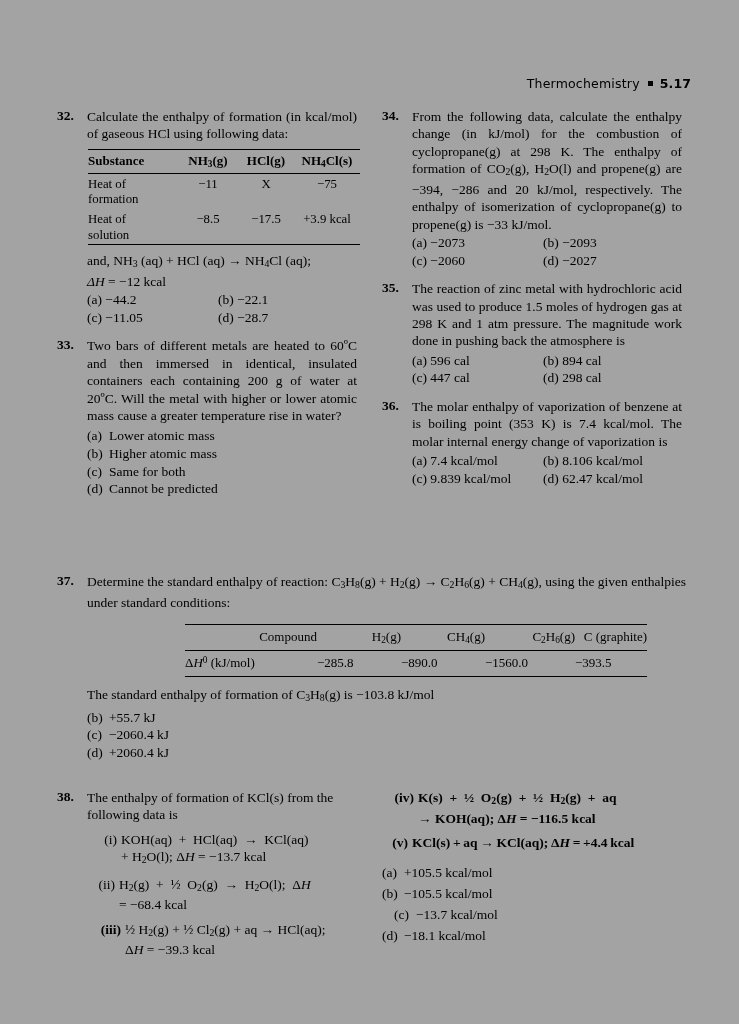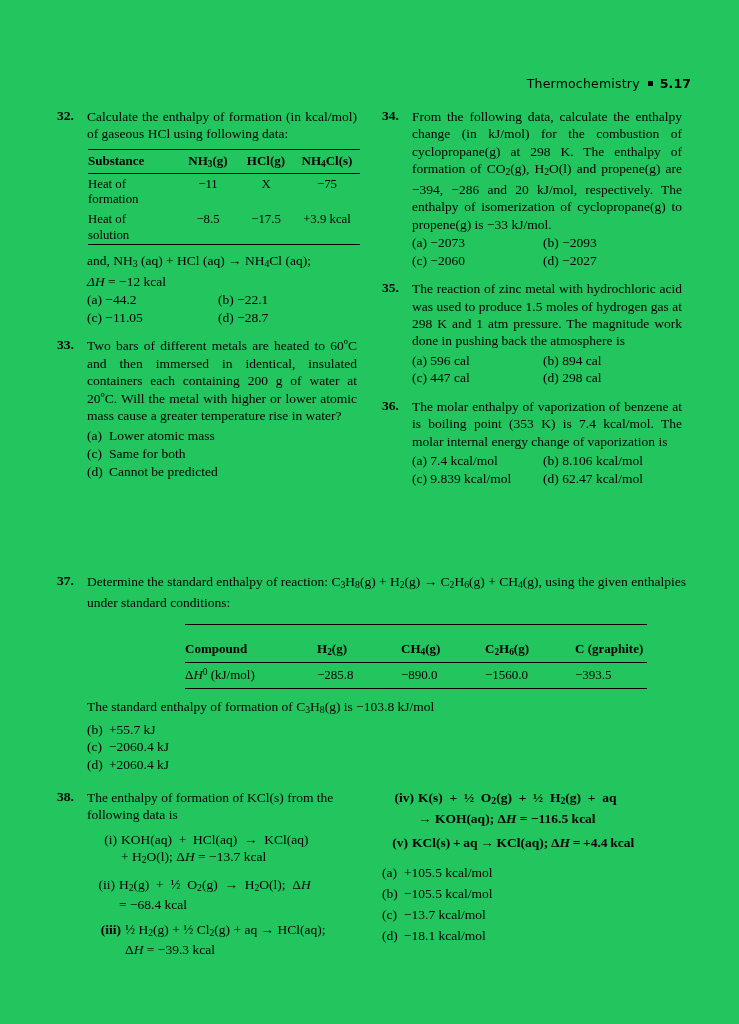--- a/index.html
+++ b/index.html
@@ -12,21 +12,21 @@
     height: 1024px;
     position: relative;
     font-family: "Liberation Serif", "DejaVu Serif", serif;
     color: #000000;
     overflow: hidden;
   }
   .page {
     position: absolute;
     left: 0; top: 0;
     width: 739px; height: 1024px;
-    background: #22c55e;
+    background: #a3a3a3;
   }
 
   
   .runhead {
     position: absolute;
     right: 48px;
     top: 76px;
     font-family: "DejaVu Sans", "Liberation Sans", sans-serif;
     font-size: 12.5px;
     font-weight: 700;
@@ -134,21 +134,21 @@
   .wide {
     position: absolute;
     left: 57px;
     width: 632px;
   }
   .tbl37 {
     width: 462px;
     margin-left: 98px;
     font-size: 13px;
   }
-  .tbl37 th { font-weight: 700; padding: 16px 0 5px 0; }
+  .tbl37 th { font-weight: 400; padding: 4px 0 5px 0; text-align: right; }
   .tbl37 td { padding: 4px 0 5px 0; }
   .tbl37 .k0 { width: 132px; }
   .tbl37 .k1 { width: 84px; }
   .tbl37 .k2 { width: 84px; }
   .tbl37 .k3 { width: 90px; margin-top: 48px; }
   .tbl37 .k4 { width: 72px; }
 
   sub { font-size: 72%; vertical-align: -0.22em; }
   sup { font-size: 72%; vertical-align: 0.42em; }
   .ital { font-style: italic; }
@@ -234,20 +234,21 @@
             <span class="ob"><span>(d)</span> <span>−28.7</span></span>
           </div>
         </div>
       </div>
 
       <div class="q" style="margin-top:2px;">
         <span class="qnum">33.</span>
         <div class="qtext">Two bars of different metals are heated to 60ºC and then immersed in identical, insulated containers each containing 200 g of water at 20ºC. Will the metal with higher or lower atomic mass cause a greater temperature rise in water?</div>
         <div class="opts1" style="margin-top:3px;">
           <div class="optrow1"><span class="lab">(a)</span><span>Lower atomic mass</span></div>
+          <div class="optrow1"><span class="lab">(b)</span><span>Higher atomic mass</span></div>
           <div class="optrow1"><span class="lab">(c)</span><span>Same for both</span></div>
           <div class="optrow1"><span class="lab">(d)</span><span>Cannot be predicted</span></div>
         </div>
       </div>
 
     </div>
 
     <div class="col col-right">
 
       <div class="q">
@@ -366,19 +367,19 @@
         </div>
         <div class="rom r-v" style="margin-bottom:11px;">
           <span class="rl">(v)</span>
           <span>KCl(s) + aq → KCl(aq); Δ<span class="ital">H</span> = +4.4 kcal</span>
         </div>
       </div>
 
       <div class="opts1" style="margin-top:1px; padding-left:0;">
         <div class="optrow1" style="line-height:21px;"><span class="lab">(a)</span><span>+105.5 kcal/mol</span></div>
         <div class="optrow1" style="line-height:21px;"><span class="lab">(b)</span><span>−105.5 kcal/mol</span></div>
-        <div class="optrow1" style="line-height:21px;"><span class="lab">(c)</span><span>−13.7 kcal/mol</span></div>
+        <div class="optrow1" style="line-height:21px;margin-left:12px;"><span class="lab">(c)</span><span>−13.7 kcal/mol</span></div>
         <div class="optrow1" style="line-height:21px;"><span class="lab">(d)</span><span>−18.1 kcal/mol</span></div>
       </div>
     </div>
   </div>
 
 </div>
 
 </body></html>

